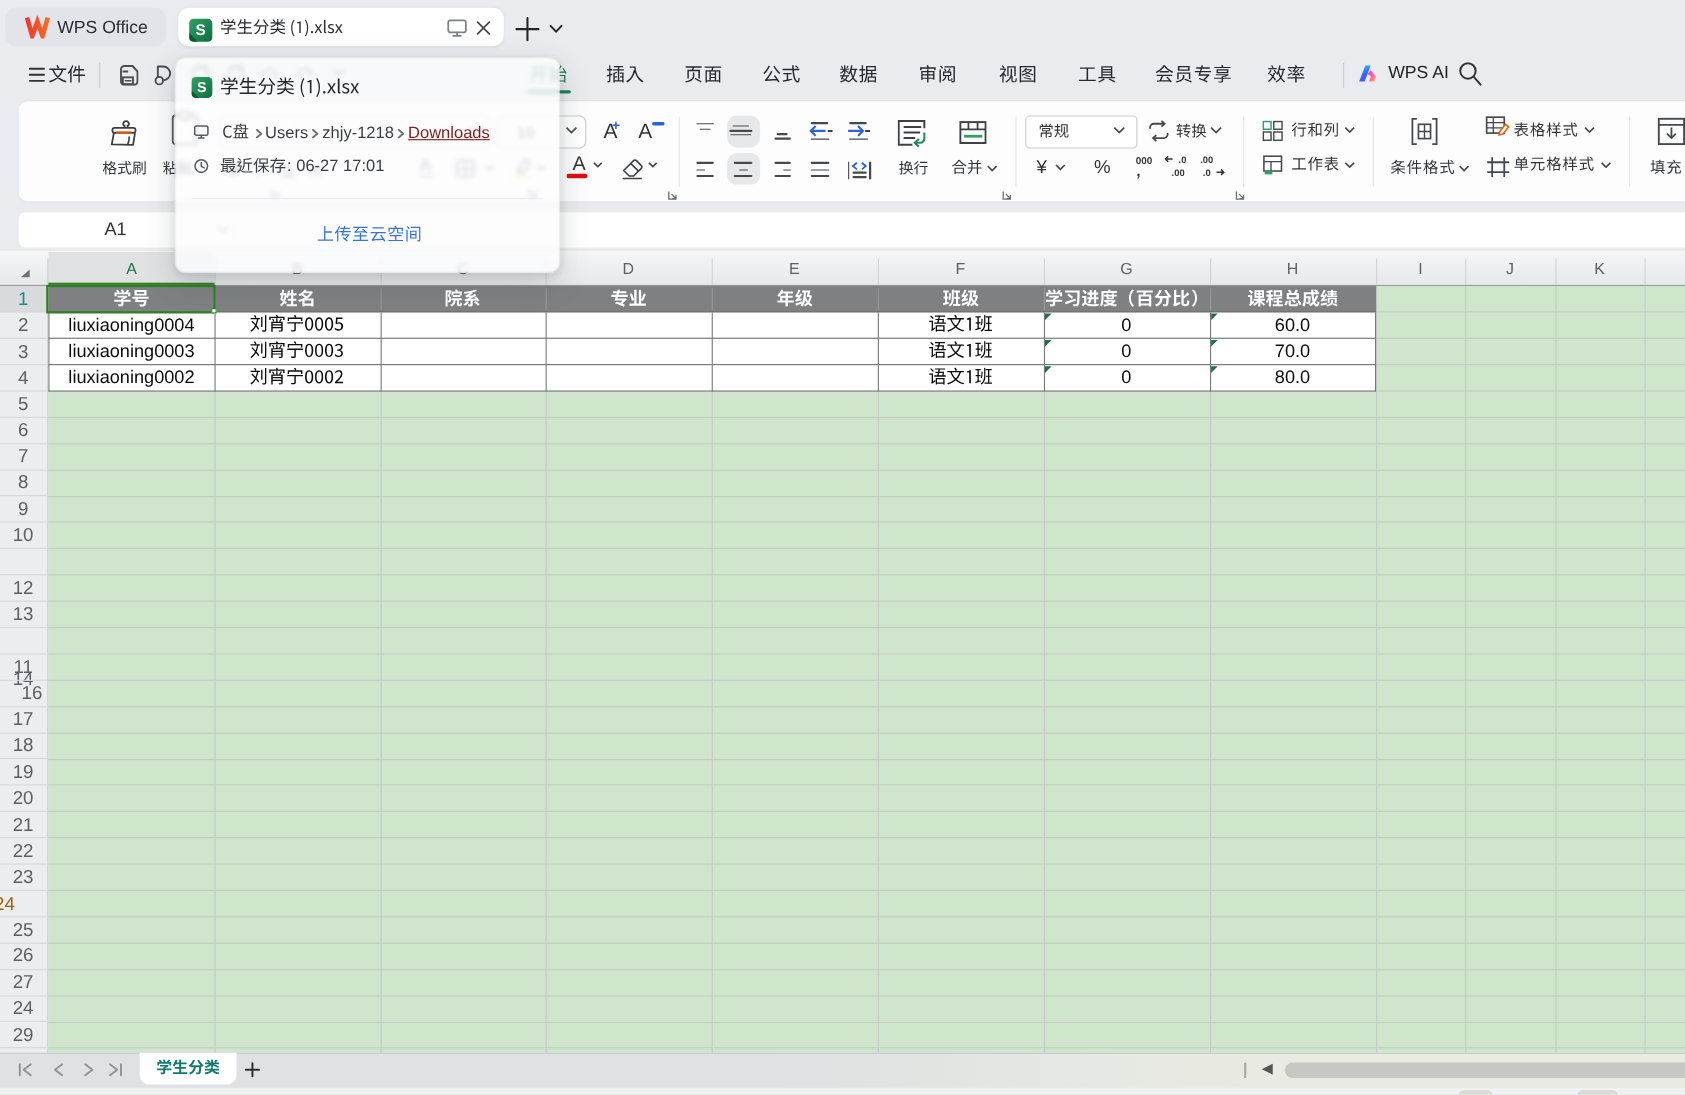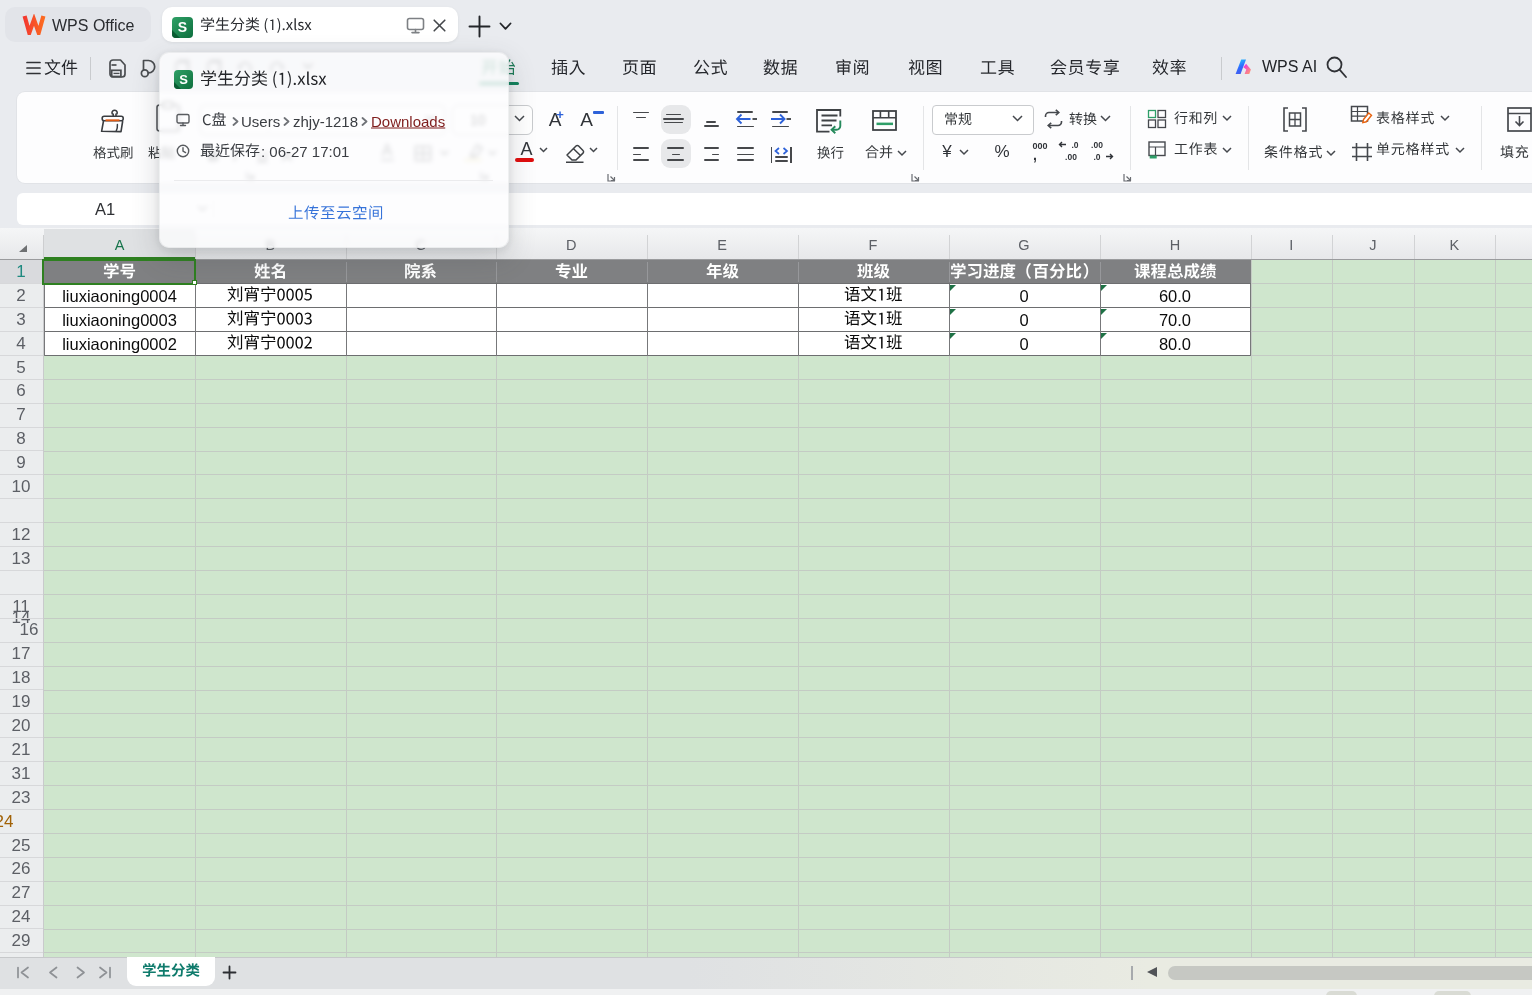--- a/index.html
+++ b/index.html
@@ -445,21 +445,21 @@
 <div style="position:absolute;left:21px;top:654.3499999999997px;transform:translate(-50%,-50%);font:400 17px 'Liberation Sans',sans-serif;color:#5c5f65;white-space:nowrap;letter-spacing:normal;">17</div>
 <div style="position:absolute;left:0px;top:689.3999999999996px;width:43px;height:0.8px;background:#d7d8da;"></div>
 <div style="position:absolute;left:21px;top:678.2499999999997px;transform:translate(-50%,-50%);font:400 17px 'Liberation Sans',sans-serif;color:#5c5f65;white-space:nowrap;letter-spacing:normal;">18</div>
 <div style="position:absolute;left:0px;top:713.2999999999996px;width:43px;height:0.8px;background:#d7d8da;"></div>
 <div style="position:absolute;left:21px;top:702.1499999999996px;transform:translate(-50%,-50%);font:400 17px 'Liberation Sans',sans-serif;color:#5c5f65;white-space:nowrap;letter-spacing:normal;">19</div>
 <div style="position:absolute;left:0px;top:737.1999999999996px;width:43px;height:0.8px;background:#d7d8da;"></div>
 <div style="position:absolute;left:21px;top:726.0499999999996px;transform:translate(-50%,-50%);font:400 17px 'Liberation Sans',sans-serif;color:#5c5f65;white-space:nowrap;letter-spacing:normal;">20</div>
 <div style="position:absolute;left:0px;top:761.0999999999996px;width:43px;height:0.8px;background:#d7d8da;"></div>
 <div style="position:absolute;left:21px;top:749.9499999999996px;transform:translate(-50%,-50%);font:400 17px 'Liberation Sans',sans-serif;color:#5c5f65;white-space:nowrap;letter-spacing:normal;">21</div>
 <div style="position:absolute;left:0px;top:784.9999999999995px;width:43px;height:0.8px;background:#d7d8da;"></div>
-<div style="position:absolute;left:21px;top:773.8499999999996px;transform:translate(-50%,-50%);font:400 17px 'Liberation Sans',sans-serif;color:#5c5f65;white-space:nowrap;letter-spacing:normal;">31</div>
+<div style="position:absolute;left:21px;top:773.8499999999996px;transform:translate(-50%,-50%);font:400 17px 'Liberation Sans',sans-serif;color:#5c5f65;white-space:nowrap;letter-spacing:normal;">22</div>
 <div style="position:absolute;left:0px;top:808.8999999999995px;width:43px;height:0.8px;background:#d7d8da;"></div>
 <div style="position:absolute;left:21px;top:797.7499999999995px;transform:translate(-50%,-50%);font:400 17px 'Liberation Sans',sans-serif;color:#5c5f65;white-space:nowrap;letter-spacing:normal;">23</div>
 <div style="position:absolute;left:0px;top:832.7999999999995px;width:43px;height:0.8px;background:#d7d8da;"></div>
 <div style="position:absolute;left:4px;top:821.6499999999995px;transform:translate(-50%,-50%);font:400 17px 'Liberation Sans',sans-serif;color:#a16207;white-space:nowrap;letter-spacing:normal;">24</div>
 <div style="position:absolute;left:0px;top:856.6999999999995px;width:43px;height:0.8px;background:#d7d8da;"></div>
 <div style="position:absolute;left:21px;top:845.5499999999995px;transform:translate(-50%,-50%);font:400 17px 'Liberation Sans',sans-serif;color:#5c5f65;white-space:nowrap;letter-spacing:normal;">25</div>
 <div style="position:absolute;left:0px;top:880.5999999999995px;width:43px;height:0.8px;background:#d7d8da;"></div>
 <div style="position:absolute;left:21px;top:869.4499999999995px;transform:translate(-50%,-50%);font:400 17px 'Liberation Sans',sans-serif;color:#5c5f65;white-space:nowrap;letter-spacing:normal;">26</div>
 <div style="position:absolute;left:0px;top:904.4999999999994px;width:43px;height:0.8px;background:#d7d8da;"></div>
 <div style="position:absolute;left:21px;top:893.3499999999995px;transform:translate(-50%,-50%);font:400 17px 'Liberation Sans',sans-serif;color:#5c5f65;white-space:nowrap;letter-spacing:normal;">27</div>

